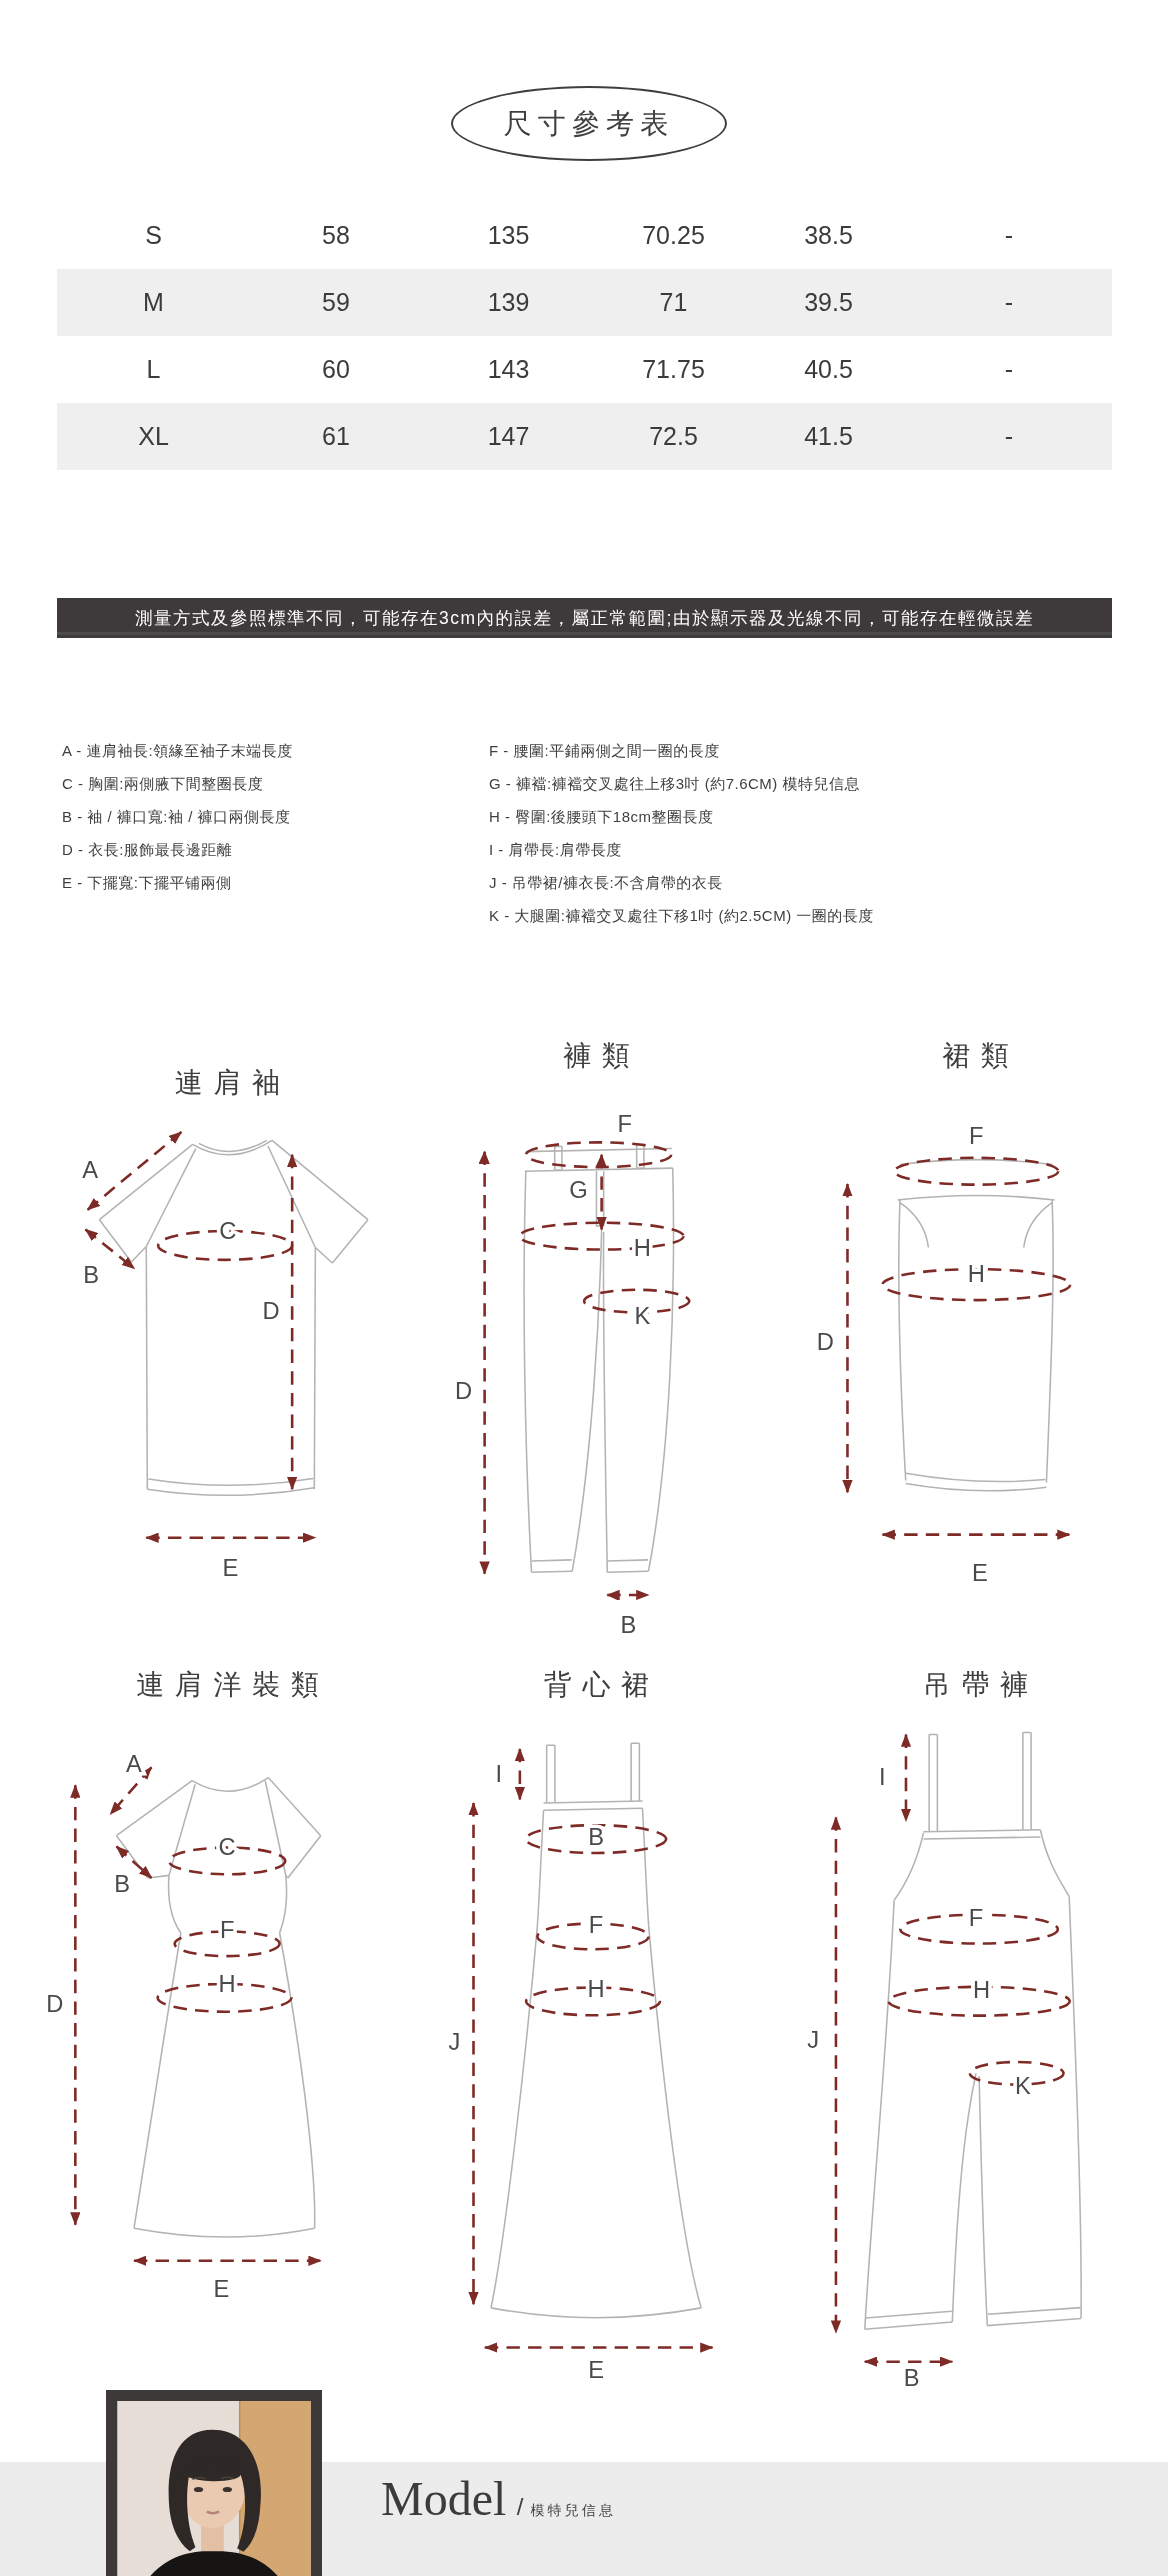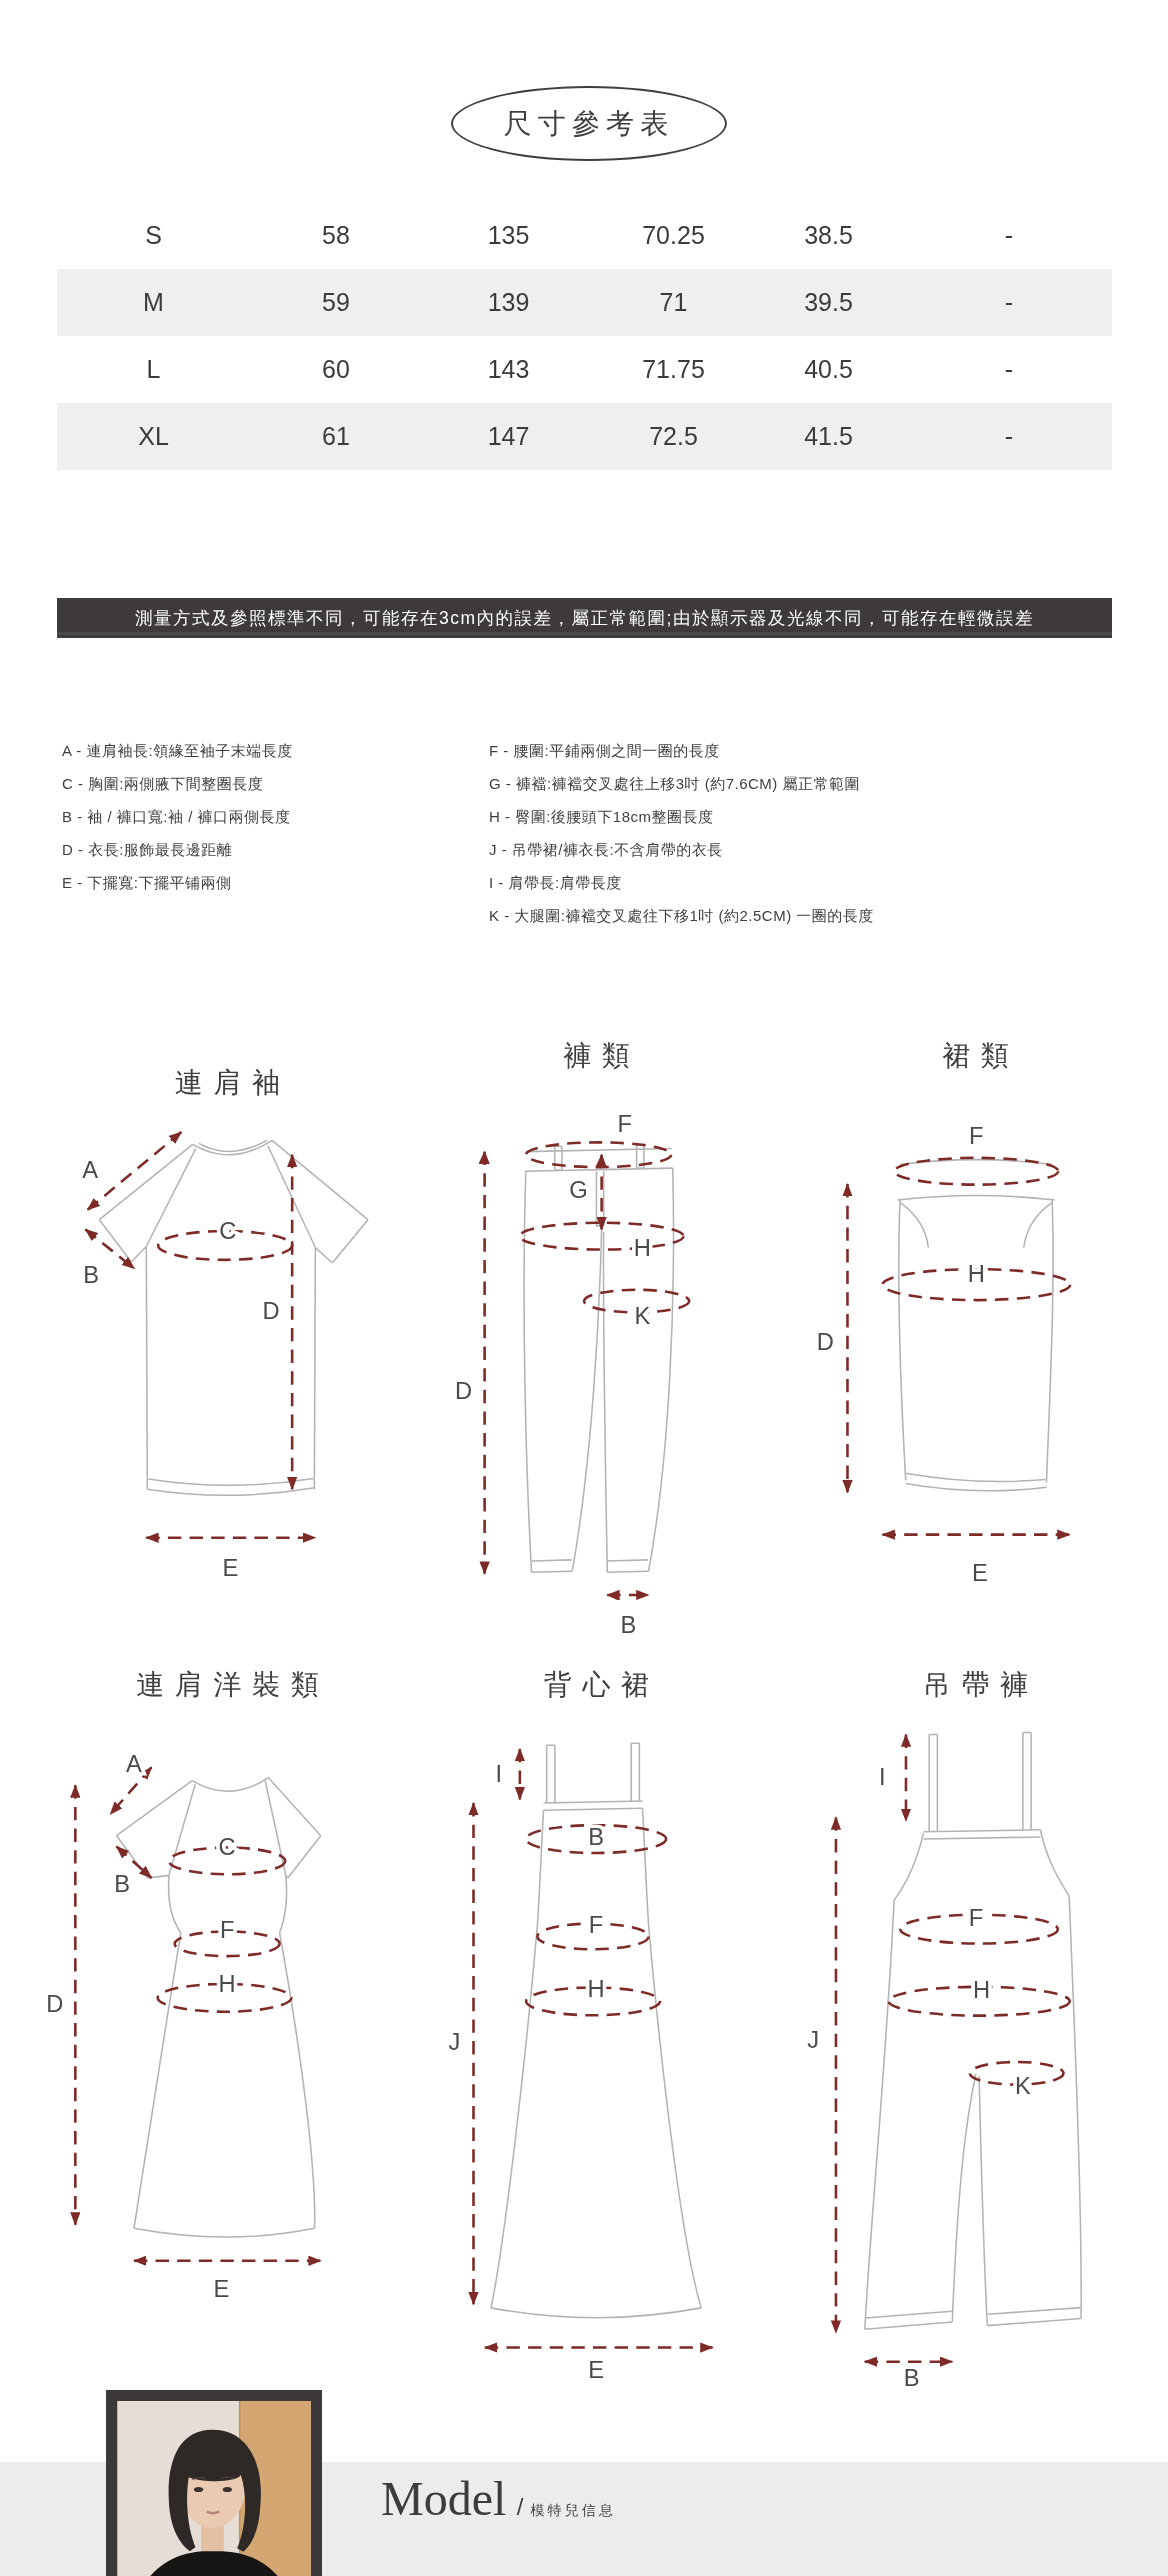--- a/index.html
+++ b/index.html
@@ -99,24 +99,24 @@
 
   <div class="legend-col legend-left">
     <div>A - 連肩袖長:領緣至袖子末端長度</div>
     <div>C - 胸圍:兩側腋下間整圈長度</div>
     <div>B - 袖 / 褲口寬:袖 / 褲口兩側長度</div>
     <div>D - 衣長:服飾最長邊距離</div>
     <div>E - 下擺寬:下擺平铺兩側</div>
   </div>
   <div class="legend-col legend-right">
     <div>F - 腰圍:平鋪兩側之間一圈的長度</div>
-    <div>G - 褲襠:褲襠交叉處往上移3吋 (約7.6CM) 屬正常範圍</div>
+    <div>G - 褲襠:褲襠交叉處往上移3吋 (約7.6CM) 模特兒信息</div>
     <div>H - 臀圍:後腰頭下18cm整圈長度</div>
+    <div>I - 肩帶長:肩帶長度</div>
     <div>J - 吊帶裙/褲衣長:不含肩帶的衣長</div>
-    <div>I - 肩帶長:肩帶長度</div>
     <div>K - 大腿圍:褲襠交叉處往下移1吋 (約2.5CM) 一圈的長度</div>
   </div>
 
   <div class="diagram-title" style="left:73px;top:1064px;">連肩袖</div>
   <div class="diagram-title" style="left:442px;top:1037px;">褲類</div>
   <div class="diagram-title" style="left:821px;top:1037px;">裙類</div>
   <div class="diagram-title" style="left:73px;top:1666px;">連肩洋裝類</div>
   <div class="diagram-title" style="left:442px;top:1666px;">背心裙</div>
   <div class="diagram-title" style="left:821px;top:1666px;">吊帶褲</div>
 

